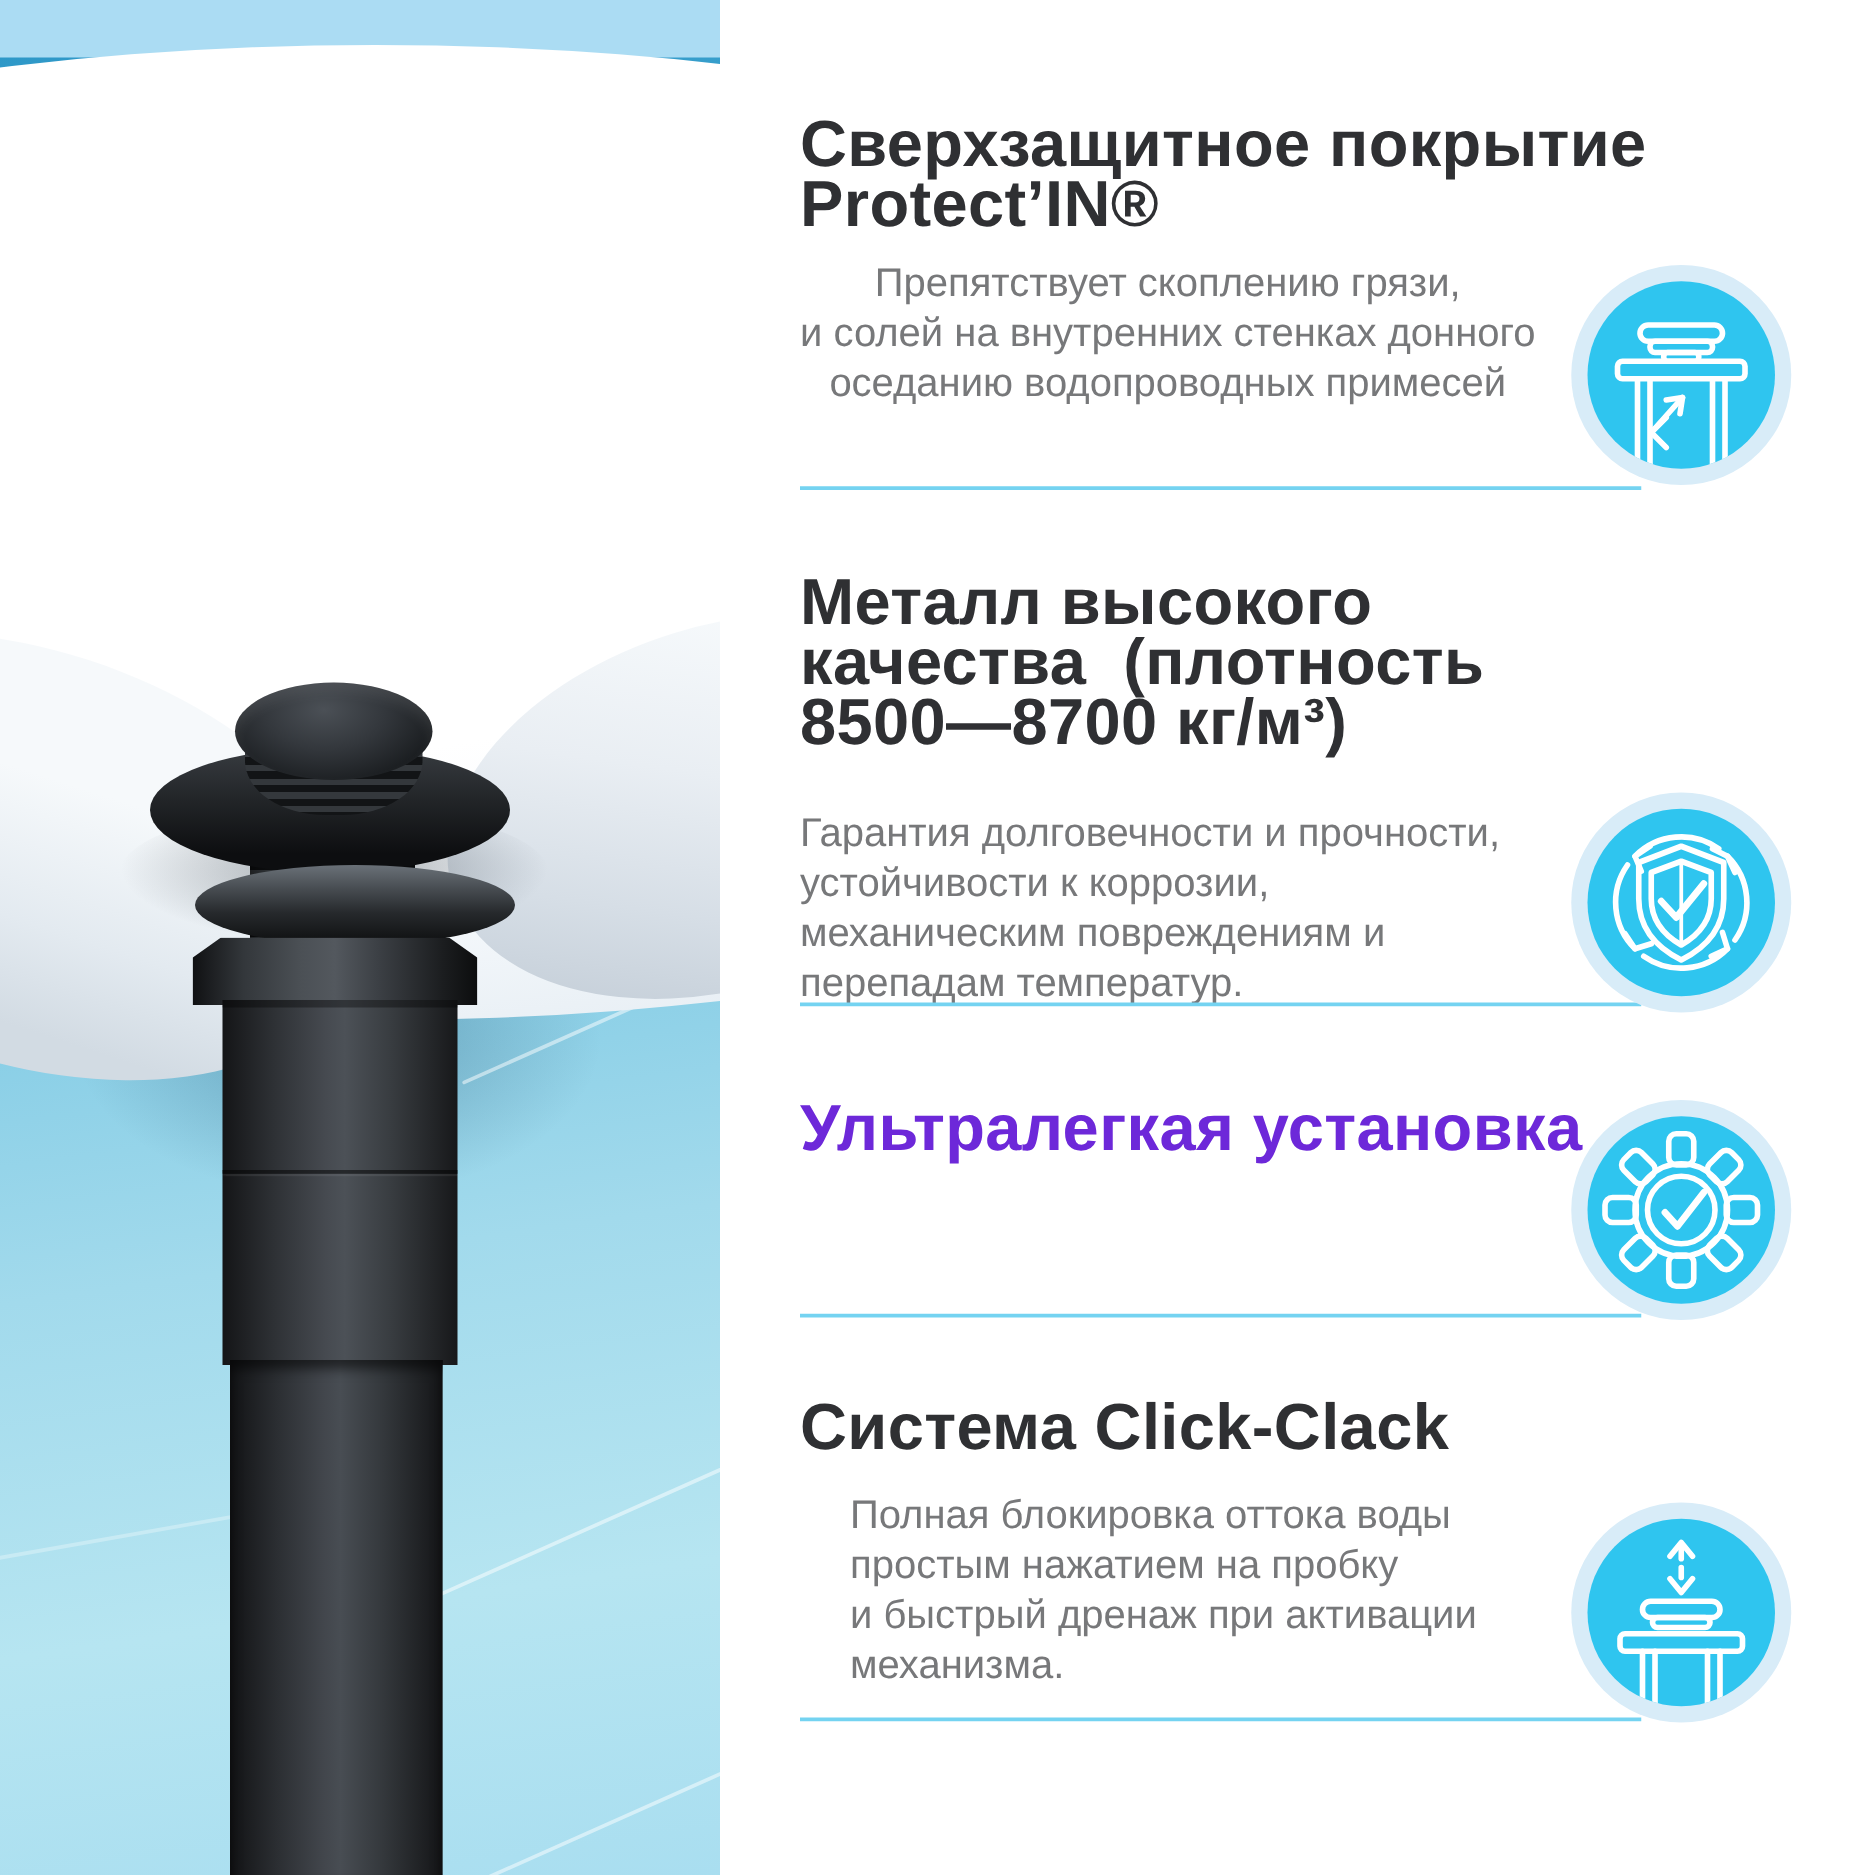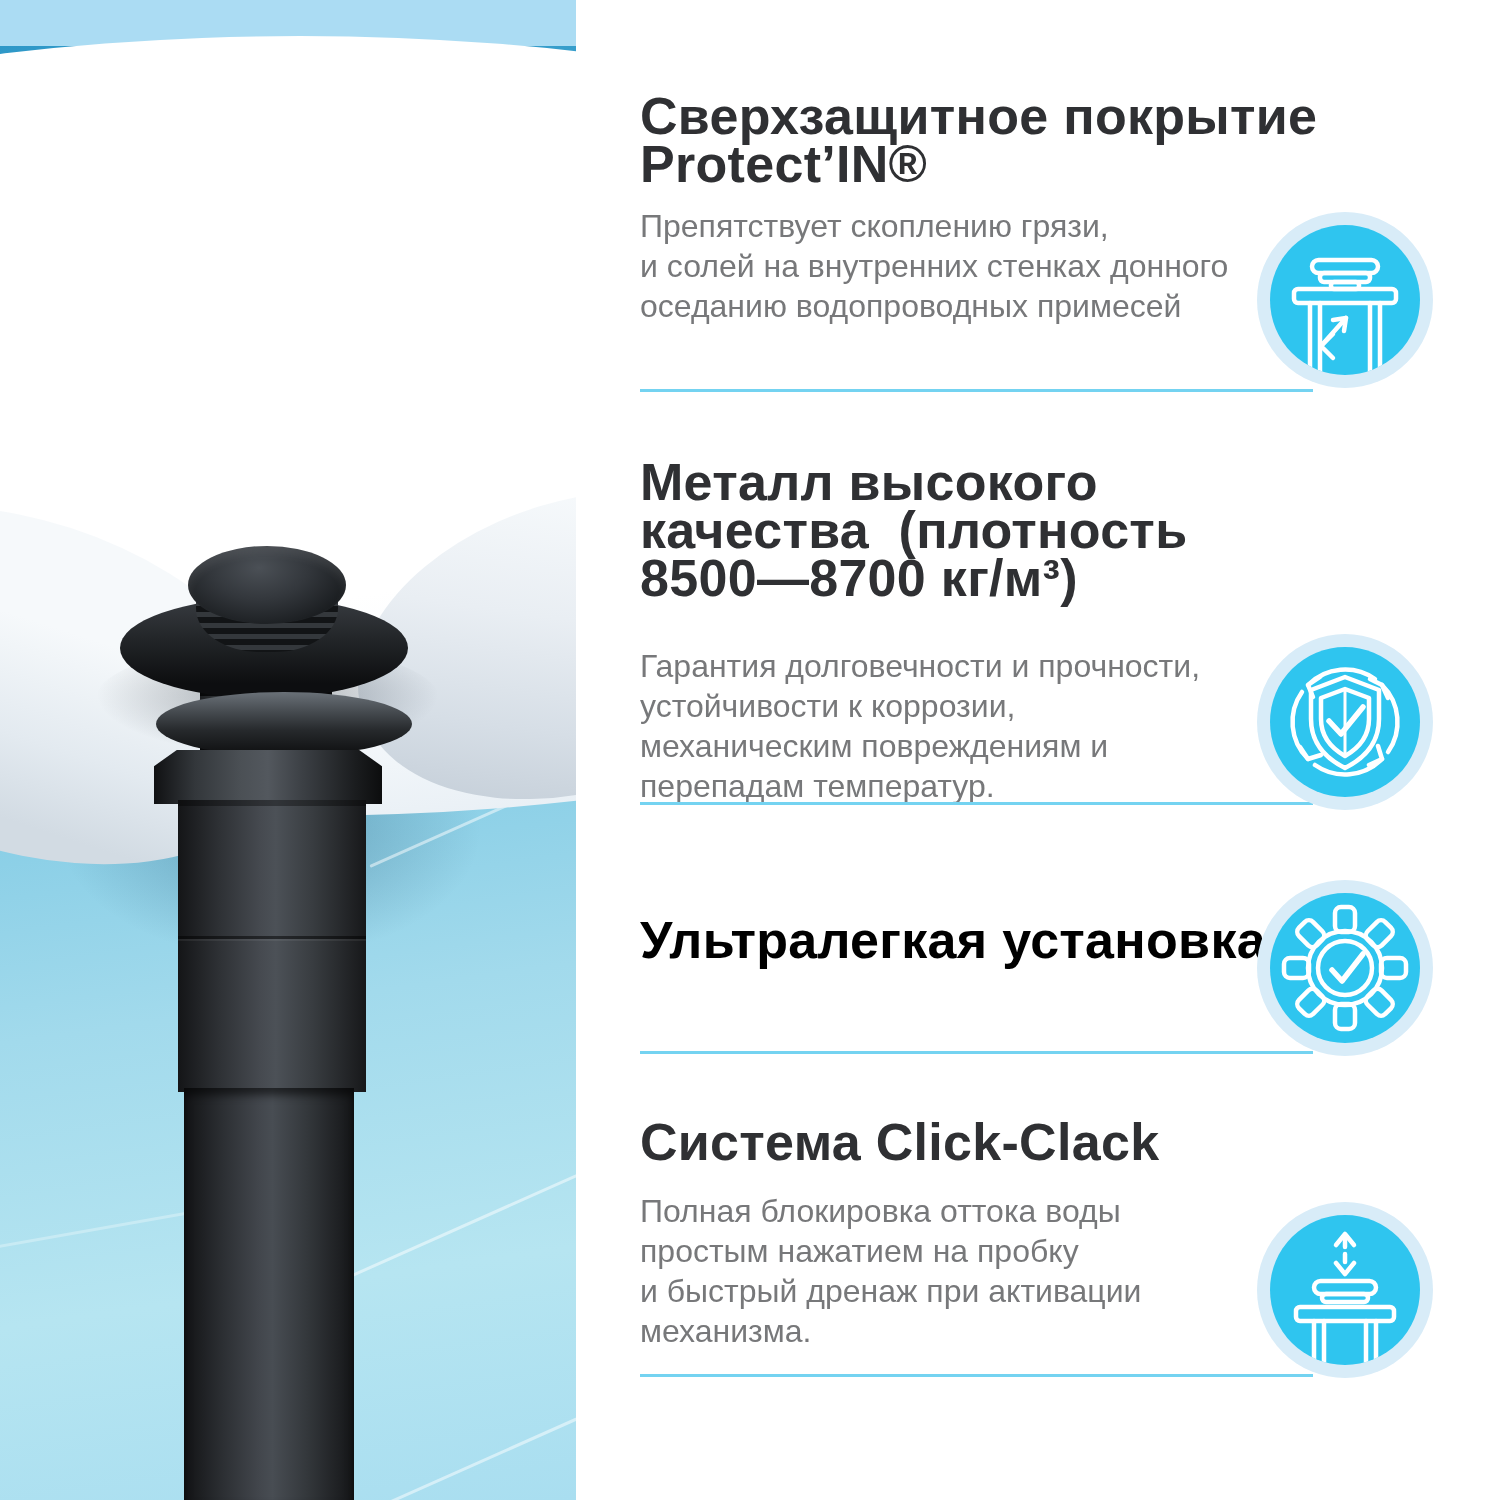--- a/index.html
+++ b/index.html
@@ -82,21 +82,21 @@
     <div class="flange"></div>
     <div class="nut"></div>
     <div class="tube-u"></div>
     <div class="tube-l"></div>
   </div>
 
   <div class="head" style="top:92px;color:#2f3033;">
     <div class="ln">Сверхзащитное покрытие</div>
     <div class="ln">Protect’IN®</div>
   </div>
-  <div class="para" style="top:206px;color:#77787a;">
+  <div class="para" style="top:206px;color:#77787a;text-align:center;">
     <div class="ln">Препятствует скоплению грязи,</div>
     <div class="ln">и солей на внутренних стенках донного</div>
     <div class="ln">оседанию водопроводных примесей</div>
   </div>
   <div class="rule" style="top:389px;background:#74d3f1;"></div>
   <div class="badge" style="top:225px;background:#2fc5ef;box-shadow:0 0 0 13px #d8ecf8;">
     <svg width="150" height="150" viewBox="0 0 150 150" fill="none" stroke="#ffffff" stroke-width="4.5" stroke-linecap="round" stroke-linejoin="round">
       <rect x="42" y="35" width="66" height="13" rx="6.5"></rect>
       <rect x="50" y="48" width="50" height="9" rx="4"></rect>
       <rect x="61" y="57" width="28" height="7" rx="3"></rect>
@@ -133,21 +133,21 @@
         <polyline points="50,30 38,38 43,50"></polyline>
       <path d="M32,45 A52,52 0 0 0 38,112"></path>
         <polyline points="30,100 38,112 51,108"></polyline>
       <path d="M45,118 A52,52 0 0 0 112,112"></path>
         <polyline points="99,118 112,112 108,99"></polyline>
       <path d="M118,105 A52,52 0 0 0 112,38"></path>
         <polyline points="100,32 112,38 118,51"></polyline>
     </svg>
   </div>
 
-  <div class="head" style="top:916px;color:#000000;text-align:center;">
+  <div class="head" style="top:879px;color:#6d28d9;text-align:center;">
     <div class="ln">Ультралегкая установка</div>
   </div>
   <div class="para" style="top:946px;color:#77787a;">
   </div>
   <div class="rule" style="top:1051px;background:#74d3f1;"></div>
   <div class="badge" style="top:893px;background:#2fc5ef;box-shadow:0 0 0 13px #d8ecf8;">
     <svg width="150" height="150" viewBox="0 0 150 150" fill="none" stroke="#ffffff" stroke-width="4.5" stroke-linecap="round" stroke-linejoin="round">
       <rect x="65" y="14" width="20" height="25" rx="6" fill="#2fc5ef"></rect>
       <rect x="65" y="14" width="20" height="25" rx="6" fill="#2fc5ef" transform="rotate(45,75,75)"></rect>
       <rect x="65" y="14" width="20" height="25" rx="6" fill="#2fc5ef" transform="rotate(90,75,75)"></rect>
@@ -158,21 +158,21 @@
       <rect x="65" y="14" width="20" height="25" rx="6" fill="#2fc5ef" transform="rotate(315,75,75)"></rect>
       <circle cx="75" cy="75" r="37"></circle>
       <circle cx="75" cy="75" r="27"></circle>
       <polyline points="62,77 72,88 93,61" stroke-width="5.5"></polyline>
     </svg>
   </div>
 
   <div class="head" style="top:1118px;color:#2f3033;">
     <div class="ln">Система Click-Clack</div>
   </div>
-  <div class="para" style="top:1191px;color:#77787a;">
+  <div class="para" style="top:1191px;color:#77787a;margin-left:40px;">
     <div class="ln">Полная блокировка оттока воды</div>
     <div class="ln">простым нажатием на пробку</div>
     <div class="ln">и быстрый дренаж при активации</div>
     <div class="ln">механизма.</div>
   </div>
   <div class="rule" style="top:1374px;background:#74d3f1;"></div>
   <div class="badge" style="top:1215px;background:#2fc5ef;box-shadow:0 0 0 13px #d8ecf8;">
     <svg width="150" height="150" viewBox="0 0 150 150" fill="none" stroke="#ffffff" stroke-width="4.5" stroke-linecap="round" stroke-linejoin="round">
       <line x1="75" y1="24" x2="75" y2="54" stroke-dasharray="8 7"></line>
       <polyline points="66,30 75,19 84,30"></polyline>

